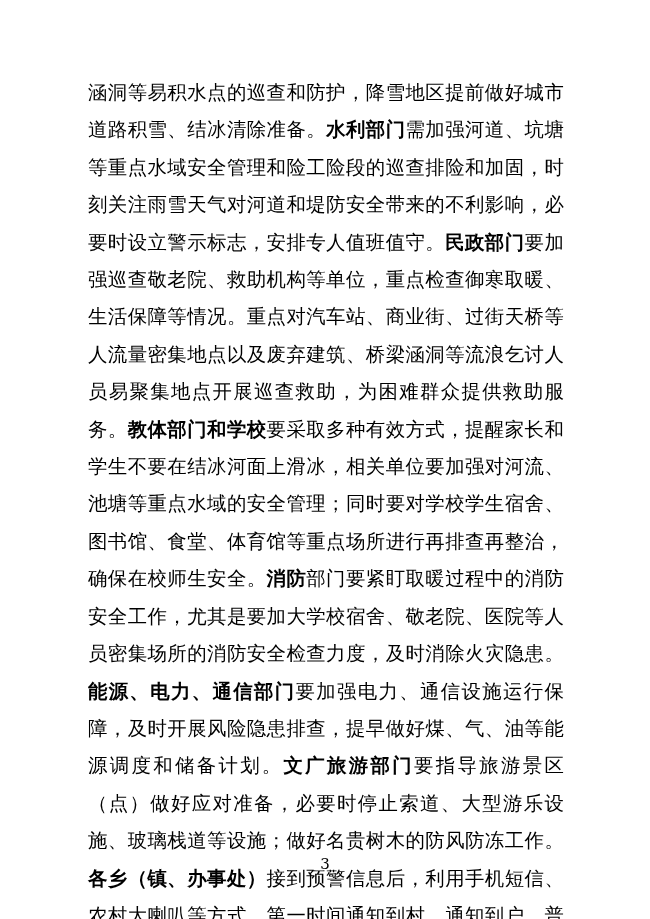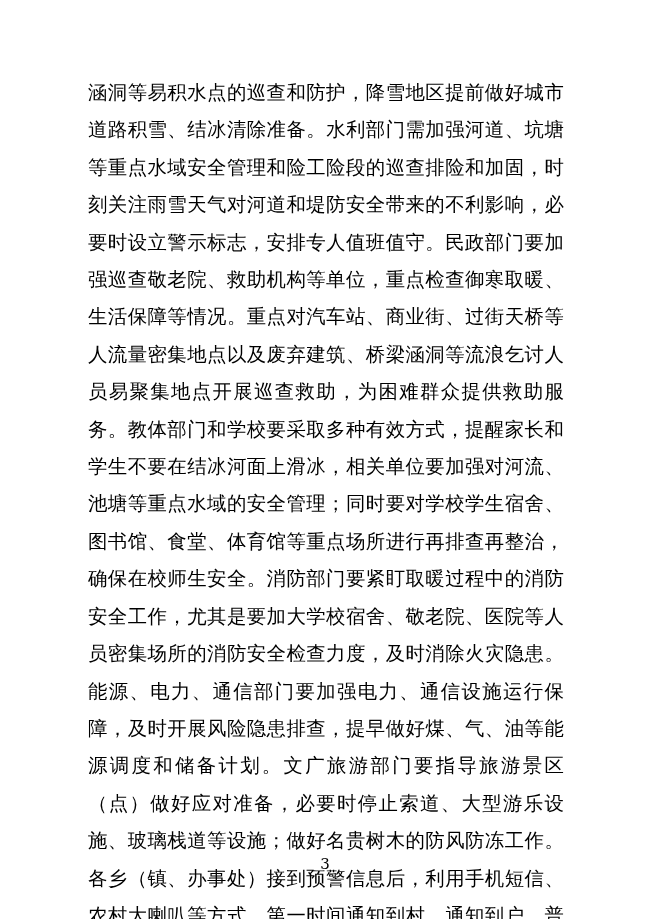--- a/index.html
+++ b/index.html
@@ -29,21 +29,21 @@
     margin: 0;
     font-size: 19.4px;
     line-height: 37.4px;
     color: #000000;
     text-align: justify;
     text-justify: inter-character;
     letter-spacing: 0.2px;
     font-family: "DejaVu Serif", "Liberation Serif", serif;
   }
   .para .bold {
-    font-weight: normal;
+    font-weight: bold;
   }
   .page-number {
     position: absolute;
     left: 0;
     right: 0;
     top: 855px;
     text-align: center;
     font-size: 15px;
     color: #000000;
     font-family: "DejaVu Serif", "Liberation Serif", serif;

